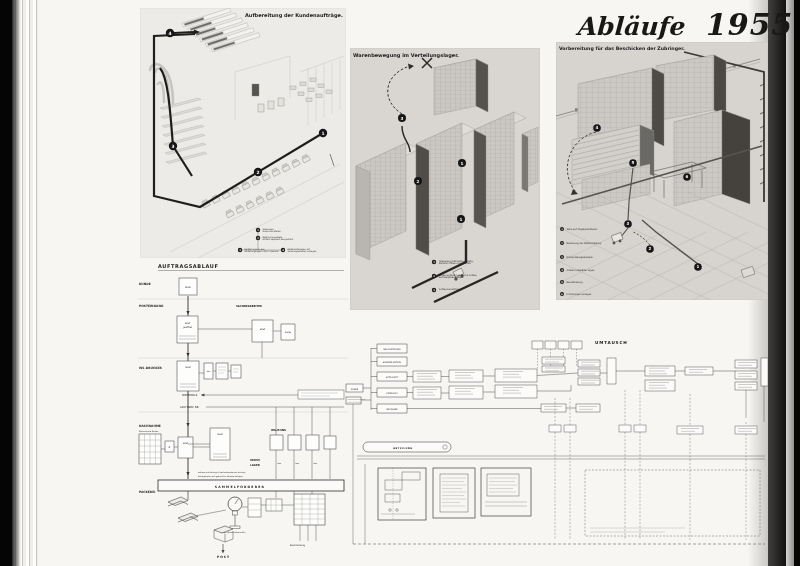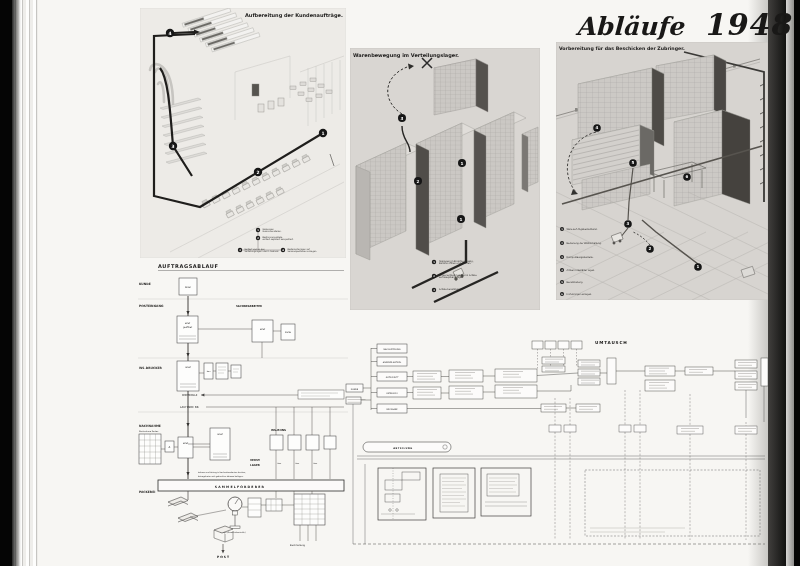--- a/index.html
+++ b/index.html
@@ -36,21 +36,21 @@
 <body>
 
 <div class="page"></div>
 <div class="fore-edge"></div>
 <div class="edge-shade"></div>
 <div class="right-curve"></div>
 <div class="right-band"></div>
 <div class="right-stripe"></div>
 
 <div id="h1" class="hdr">Abläufe</div>
-<div id="h2" class="hdr">1948</div>
+<div id="h2" class="hdr">1955</div>
 
 <svg id="svgA" width="206" height="250" viewBox="0 0 206 250">
   <rect x="0" y="0" width="206" height="250" fill="#edebe7" stroke="#d6d4d0" stroke-width="0.5"></rect>
   <text class="ttl" x="105" y="9" font-size="5">Aufbereitung der Kundenaufträge.</text>
 
   <g transform="rotate(-18 80 22)" stroke="#918f8b" stroke-width="0.3" fill="#f3f2f0">
     <rect x="46" y="4" width="50" height="4"></rect>
       <rect x="50" y="10.5" width="50" height="4"></rect>
     <rect x="54" y="17" width="50" height="4"></rect>
       <rect x="58" y="23.5" width="50" height="4"></rect>

